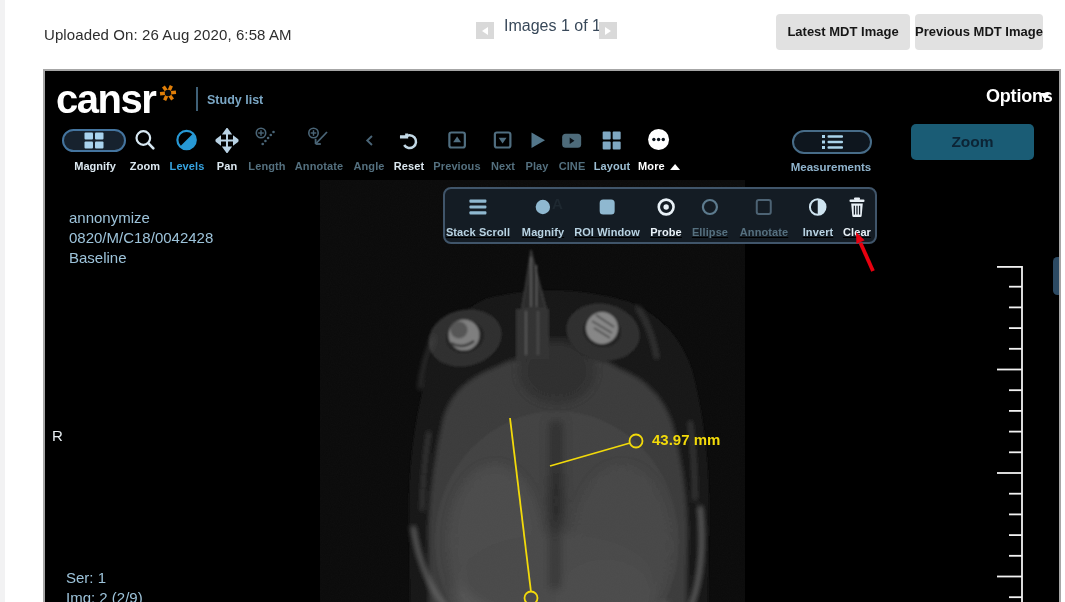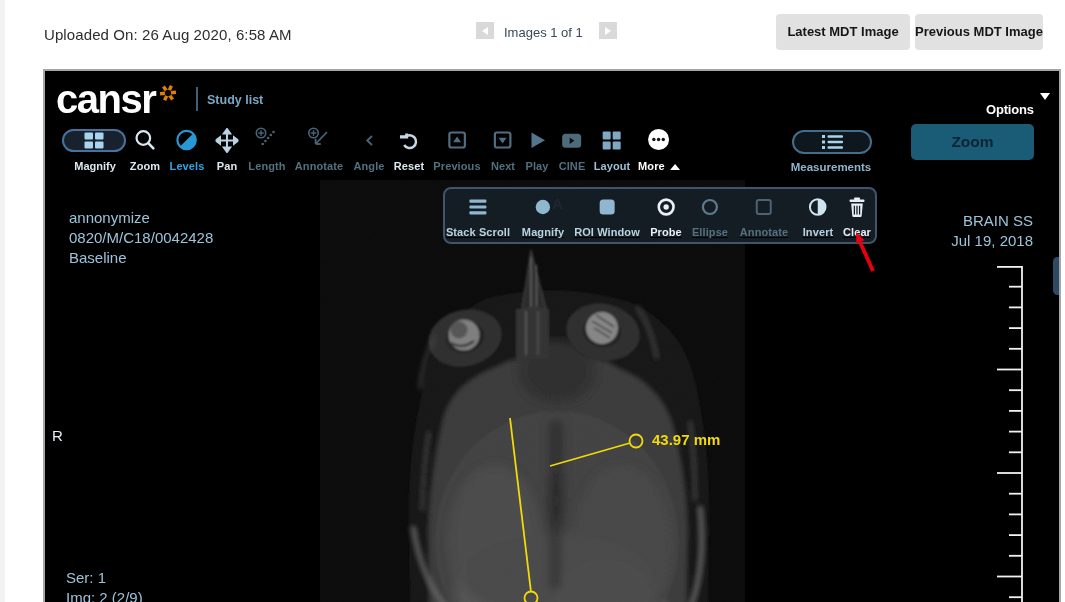--- a/index.html
+++ b/index.html
@@ -8,35 +8,35 @@
   .abs { position:absolute; }
   #strip { left:0; top:0; width:5px; height:602px; background:#f2f2f3; }
   #uploaded { left:44px; top:26px; font-size:15px; color:#2e2e2e; letter-spacing:0.1px; }
   .navbtn { width:18px; height:17px; background:#d9d9d9; }
   .navbtn .tri { position:absolute; top:4.5px; width:0; height:0;
     border-top:4px solid transparent; border-bottom:4px solid transparent; }
   #navL { left:476px; top:22px; }
   #navL .tri { left:6px; border-right:6px solid #fff; }
   #navR { left:599px; top:22px; }
   #navR .tri { left:6px; border-left:6px solid #fff; }
-  #navtext { left:504px; top:25px; font-size:13px; color:#39495a;text-align:center; }
+  #navtext { left:504px; top:17px; font-size:16px; color:#39495a;text-align:center; }
   .mdtbtn { top:14px; height:36px; background:#e1e1e1; border-radius:4px;
     font-weight:bold; font-size:13px; color:#161616; text-align:center; line-height:36px; }
   #mdt1 { left:776px; width:134px; }
   #mdt2 { left:915px; width:128px; }
 
   #viewer { left:43px; top:69px; width:1018px; height:540px;
     border:2px solid #a6a6a6; border-bottom:none; background:#000; }
   
 
   #logo { left:11px; top:7.8px; font-size:40px; font-weight:bold; color:#fff;
     letter-spacing:-1.5px; line-height:40px; }
   #sep { left:151px; top:16px; width:2px; height:24px; background:#3f6077; }
   #studylist { left:162px; top:22px; font-size:12.5px; font-weight:bold; color:#7aa6c4; }
-  #options { left:941px; top:31px; font-size:13px; font-weight:bold; color:#fff; letter-spacing:-0.2px; }
+  #options { left:941px; top:15px; font-size:18px; font-weight:bold; color:#fff; letter-spacing:-0.2px; }
   #opt-tri { left:995px; top:22px; width:0; height:0;
     border-left:5.5px solid transparent; border-right:5.5px solid transparent;
     border-top:7px solid #fff; }
 
   .ti { position:absolute; top:56px; transform:translateX(-50%); text-align:center; }
   .ti .ic { height:26px; display:flex; align-items:center; justify-content:center; }
   .ti .lb { margin-top:7px; font-size:11px; font-weight:bold; white-space:nowrap; letter-spacing:0.1px; }
   .c-w { color:#dce8f0; } .c-b { color:#36a3e0; } .c-g { color:#54707f; }
   .c-lb { color:#9dbfd4; } .c-ww { color:#ffffff; }
 
@@ -383,21 +383,20 @@
         <rect x="5.5" y="12.3" width="15.5" height="2.4" rx="1"></rect>
       </g>
     </svg>
   </div>
   <div id="meas-lb" class="abs">Measurements</div>
   <div id="savebtn" class="abs">Zoom</div>
 
   <div class="ov" style="left:24px; top:137px;">annonymize<br>0820/M/C18/0042428<br>Baseline</div>
   <div class="ov" style="left:7px; top:355px; color:#e8eef2; font-size:15px;">R</div>
   <div class="ov" style="left:21px; top:497px;">Ser: 1<br>Img: 2 (2/9)</div>
-  <div class="ov" style="right:26px; top:140px; text-align:right;">BRAIN SS<br>Jul 19, 2018</div>
 
   <div id="ddpanel" class="abs">
     <div class="abs" style="left:107px;top:6px;color:#1e2830;font-size:15px;font-weight:bold;">A</div>
     <div class="dd" style="left:33px">
         <div class="ic">
       <svg width="20" height="20" viewBox="0 0 20 20">
             <g fill="#8fb8d0">
         <rect x="1.5" y="2.5" width="17" height="3.2" rx="1"></rect>
         <rect x="1.5" y="8.4" width="17" height="3.2" rx="1"></rect>
         <rect x="1.5" y="14.3" width="17" height="3.2" rx="1"></rect>

